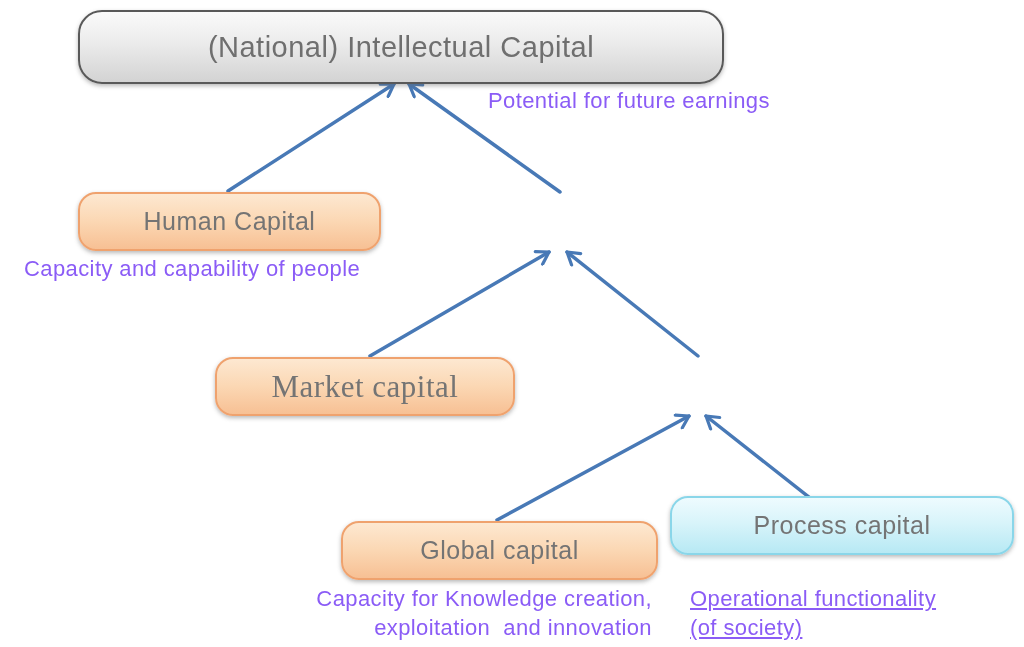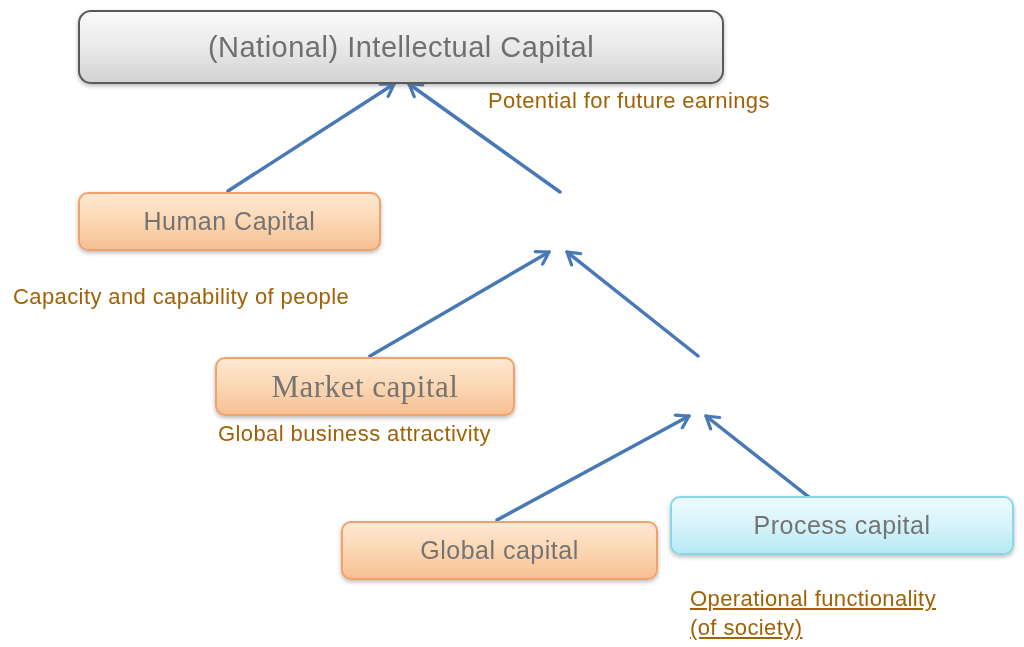--- a/index.html
+++ b/index.html
@@ -7,60 +7,60 @@
     position:relative;
     width:1024px;height:647px;
     background:#ffffff;
     font-family:"Liberation Sans", sans-serif;
     overflow:hidden;
   }
   .arrow-layer{position:absolute;left:0;top:0;width:1024px;height:647px;}
   .node{
     position:absolute;
     display:flex;align-items:center;justify-content:center;
-    border-radius:10px;
+    border-radius:18px;
     color:#747474;
     letter-spacing:0.5px;
     box-shadow:0 2px 4px rgba(100,100,100,0.45);
     font-weight:400;
     white-space:nowrap;
   }
   .node.gray{
     background:linear-gradient(180deg,#fafafa 0%,#ebebeb 45%,#d3d3d3 100%);
     border:2px solid #595959;
-    border-radius:13px;
+    border-radius:24px;
     color:#6f6f6f;
   }
   .node.orange{
     background:linear-gradient(180deg,#fde8d1 0%,#fbd7b3 50%,#f7c094 100%);
     border:2px solid #efa26e;
   }
   .node.cyan{
     background:linear-gradient(180deg,#eefbfe 0%,#d8f4fa 45%,#b7e9f4 100%);
     border:2px solid #8ad6e9;
   }
   .caption{
     position:absolute;
-    color:#a16207;
+    color:#8b5cf6;
     font-size:22px;
     letter-spacing:0.4px;
     line-height:29px;
     white-space:pre-wrap;
   }
   
   #node-nic{left:78px;top:10px;width:642px;height:70px;font-size:29px;}
   #node-human{left:78px;top:192px;width:299px;height:55px;font-size:25px;}
   #node-structural{left:398px;top:193px;width:324px;height:55px;font-size:25px;}
   #node-market{left:215px;top:357px;width:296px;height:55px;font-size:31px;font-family:Liberation Serif, serif;}
   #node-organizational{left:530px;top:357px;width:338px;height:55px;font-size:25px;}
   #node-renewal{left:341px;top:521px;width:313px;height:55px;font-size:25px;}
   #node-process{left:670px;top:496px;width:340px;height:55px;font-size:25px;}
   
   #cap-nic{left:488px;top:86px;}
-  #cap-human{left:13px;top:254px;margin-top:28px;}
+  #cap-human{left:24px;top:254px;}
   #cap-market{left:218px;top:419px;}
   #cap-renewal{left:300px;top:584px;width:352px;text-align:right;}
   #cap-process{left:690px;top:584px;text-decoration:underline;}
 </style>
 </head>
 <body>
 
 <div class="canvas">
 
   <svg class="arrow-layer" viewBox="0 0 1024 647" xmlns="http://www.w3.org/2000/svg">
@@ -88,19 +88,20 @@
 
 
   <div class="node orange" id="node-renewal">Global capital</div>
 
   <div class="node cyan" id="node-process">Process capital</div>
 
   <div class="caption" id="cap-nic">Potential for future earnings</div>
 
   <div class="caption" id="cap-human">Capacity and capability of people</div>
 
-  <div class="caption" id="cap-market">Global business attractivity</div>
 
+  <div class="caption" id="cap-renewal">Capacity for Knowledge creation,
+exploitation  and innovation</div>
 
   <div class="caption" id="cap-process">Operational functionality
 (of society)</div>
 
 </div>
 
 </body></html>

